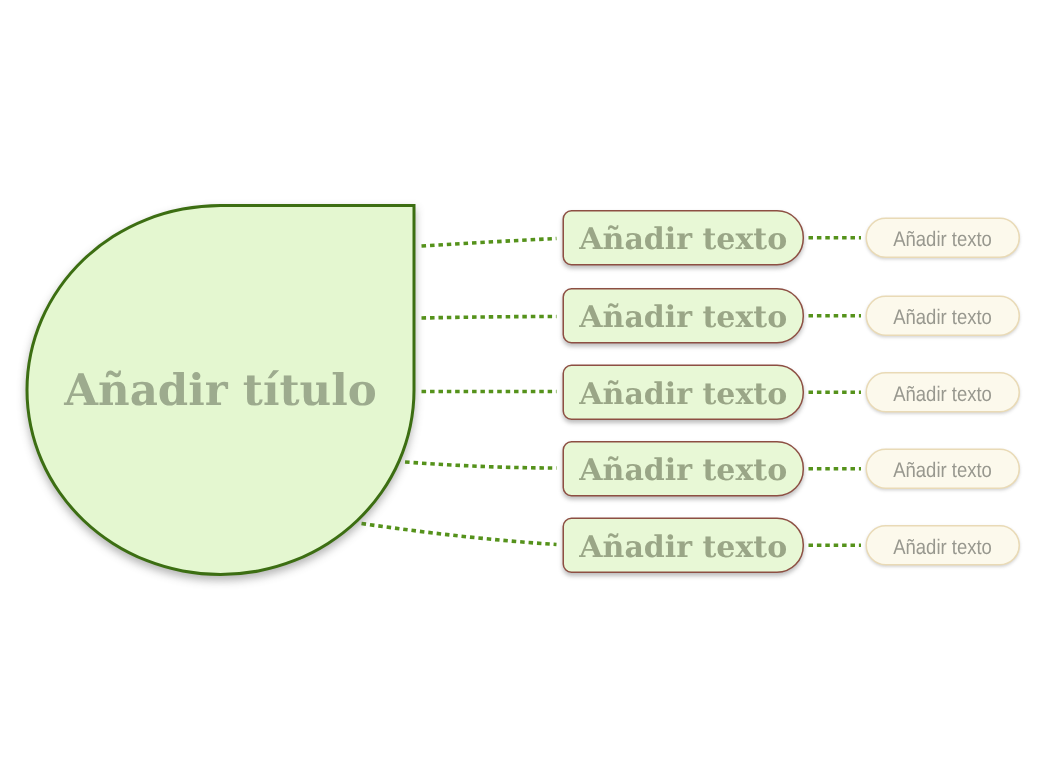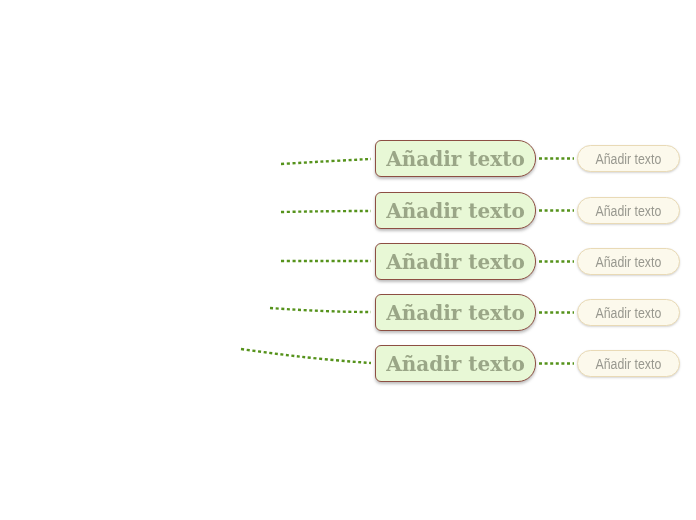--- a/index.html
+++ b/index.html
@@ -109,20 +109,23 @@
     <path class="connector-path" d="M 270 308 Q 325 312 371 312"></path>
     <path class="connector-path" d="M 241 349 Q 310 359 371 363"></path>
 
     <path class="connector-path" d="M 539 158.5 L 574 158.5"></path>
     <path class="connector-path" d="M 539 210.5 L 574 210.5"></path>
     <path class="connector-path" d="M 539 261.5 L 574 261.5"></path>
     <path class="connector-path" d="M 539 312.5 L 574 312.5"></path>
     <path class="connector-path" d="M 539 363.5 L 574 363.5"></path>
   </svg>
 
+  <div class="root-node">
+    <span class="root-label">Añadir título</span>
+  </div>
 
   <div class="topic-node" style="top:140px">
     <span class="topic-label">Añadir texto</span>
   </div>
   <div class="subtopic-node" style="top:145px">
     <span class="subtopic-label">Añadir texto</span>
   </div>
 
   <div class="topic-node" style="top:192px">
     <span class="topic-label">Añadir texto</span>

